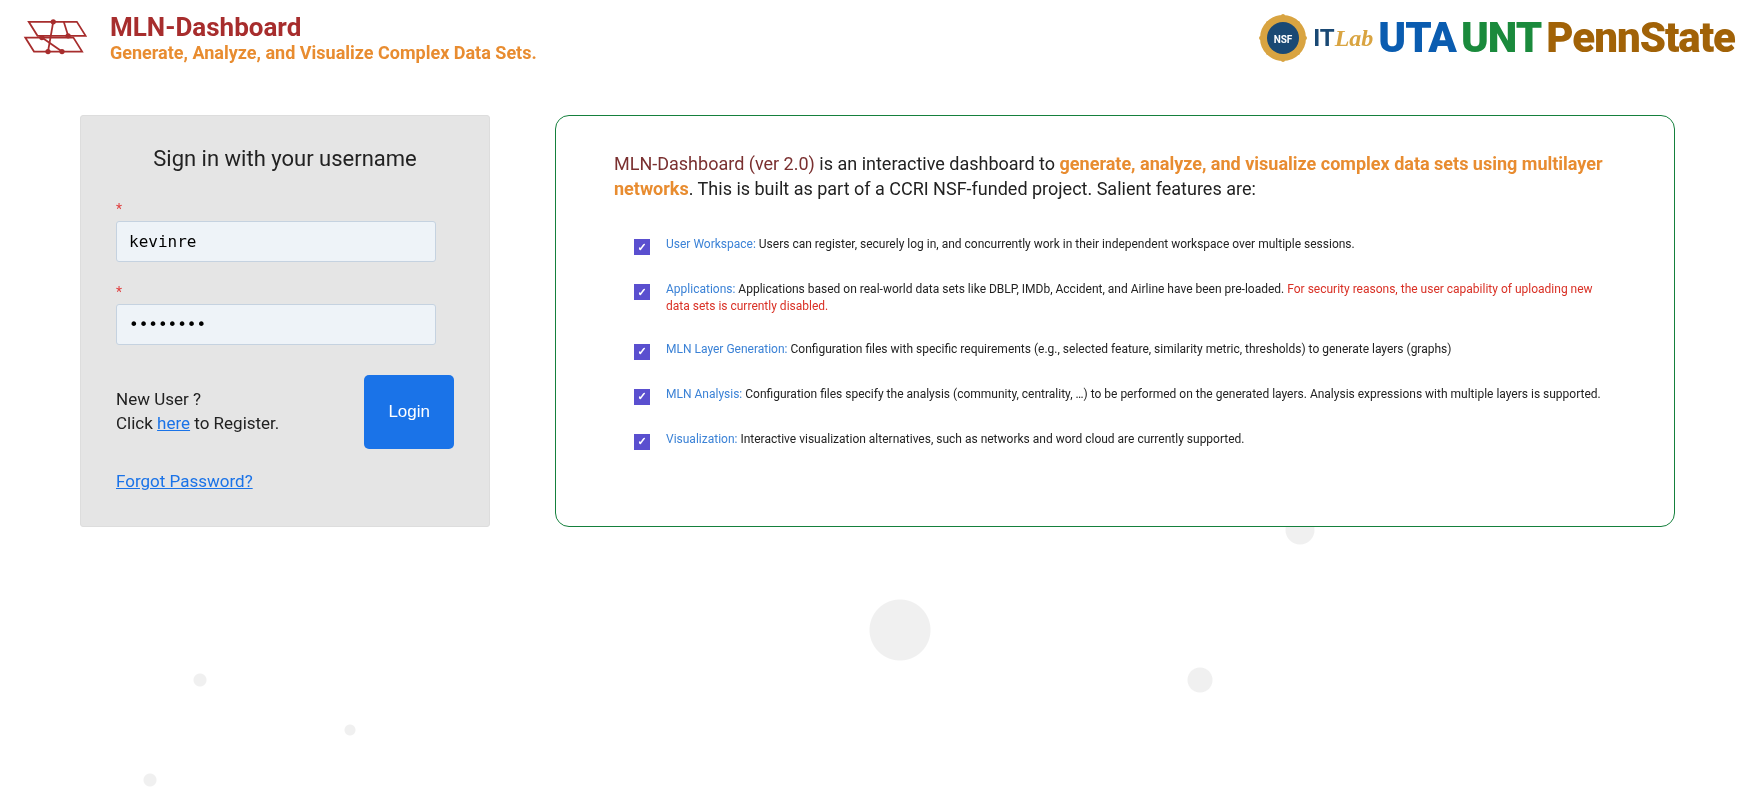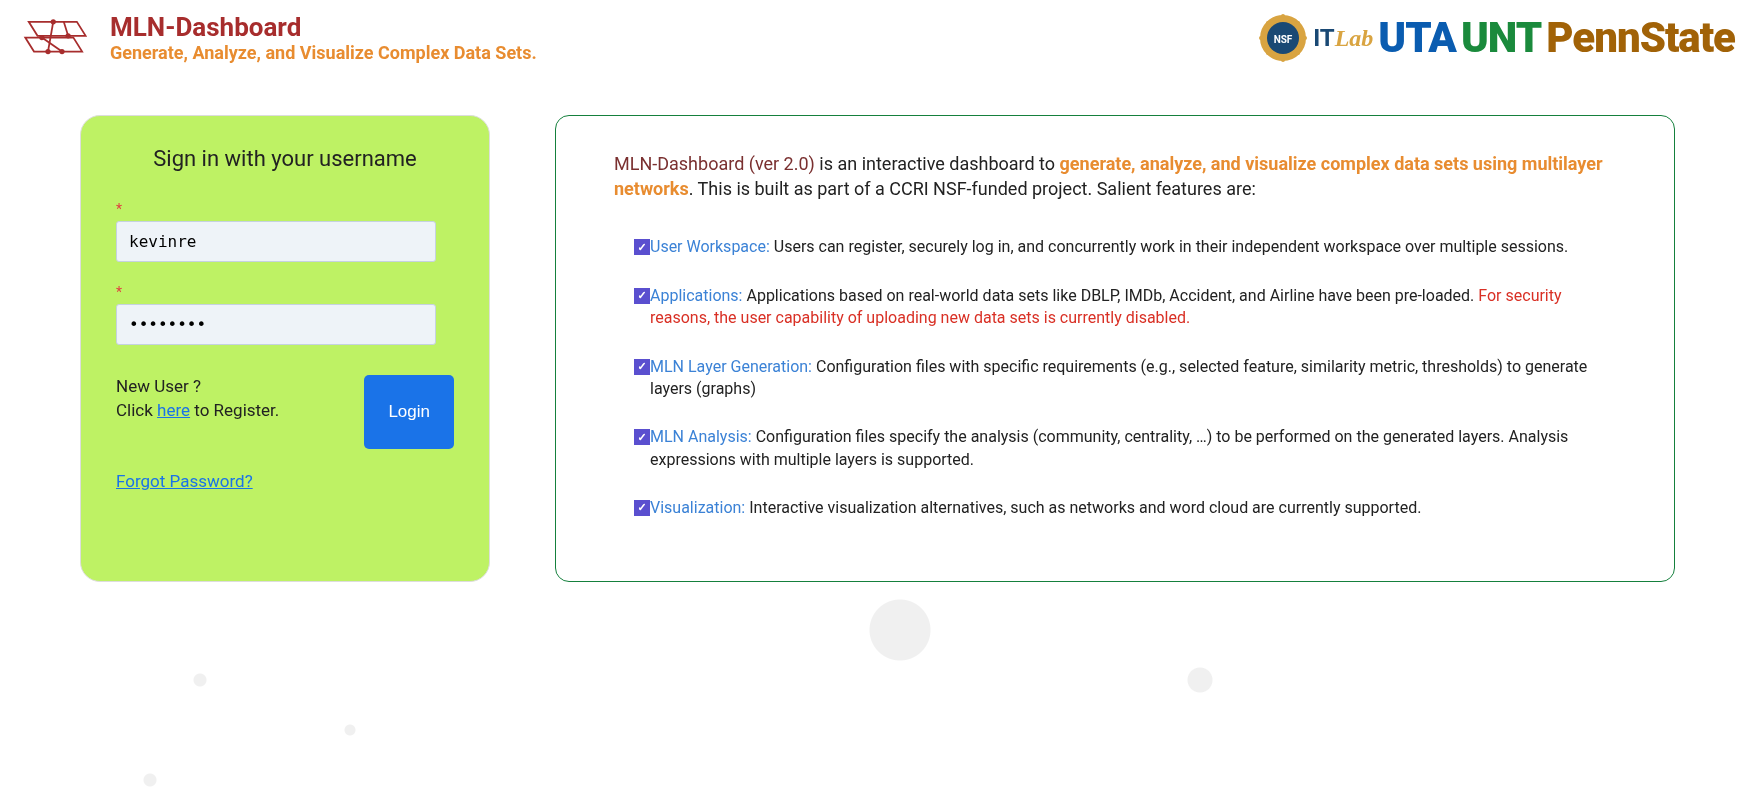--- a/index.html
+++ b/index.html
@@ -80,23 +80,23 @@
       letter-spacing: -1px;
     }
     .main-content {
       display: flex;
       gap: 65px;
       padding: 40px 80px 0 80px;
     }
     .login-card {
       width: 410px;
       border: 1px solid #ddd;
-      border-radius: 20px;
+      border-radius: 3px;
       padding: 30px 35px 35px 35px;
-      background: #bef264;
+      background: #e5e5e5;
     }
     .login-title {
       text-align: center;
       font-size: 22px;
       font-weight: normal;
       color: #222;
       margin-bottom: 30px;
     }
     .required-star {
       color: #e04040;
@@ -110,20 +110,21 @@
       font-size: 16px;
       border: 1px solid #c5d2e0;
       border-radius: 3px;
       background: #eef3f8;
       margin-bottom: 22px;
       font-family: monospace;
     }
     .login-bottom {
       display: flex;
       justify-content: space-between;
+      align-items: center;
       margin-top: 8px;
       gap: 46px;
     }
     .new-user-text {
       font-size: 17px;
       color: #222;
       line-height: 1.4;
     }
     .new-user-text a {
       color: #1a73e8;
@@ -167,23 +168,23 @@
     }
     .intro-text .regular {
       color: #222;
     }
     .feature-list {
       list-style: none;
       padding-left: 20px;
     }
     .feature-item {
       display: flex;
-      gap: 0;
+      gap: 16px;
       margin-bottom: 26px;
-      font-size: 16px;
+      font-size: 12px;
       line-height: 1.4;
       margin-top: 24px;
     }
     .check-icon {
       flex-shrink: 0;
       width: 16px;
       height: 16px;
       background: #5a4fcf;
       display: flex;
       align-items: center;

